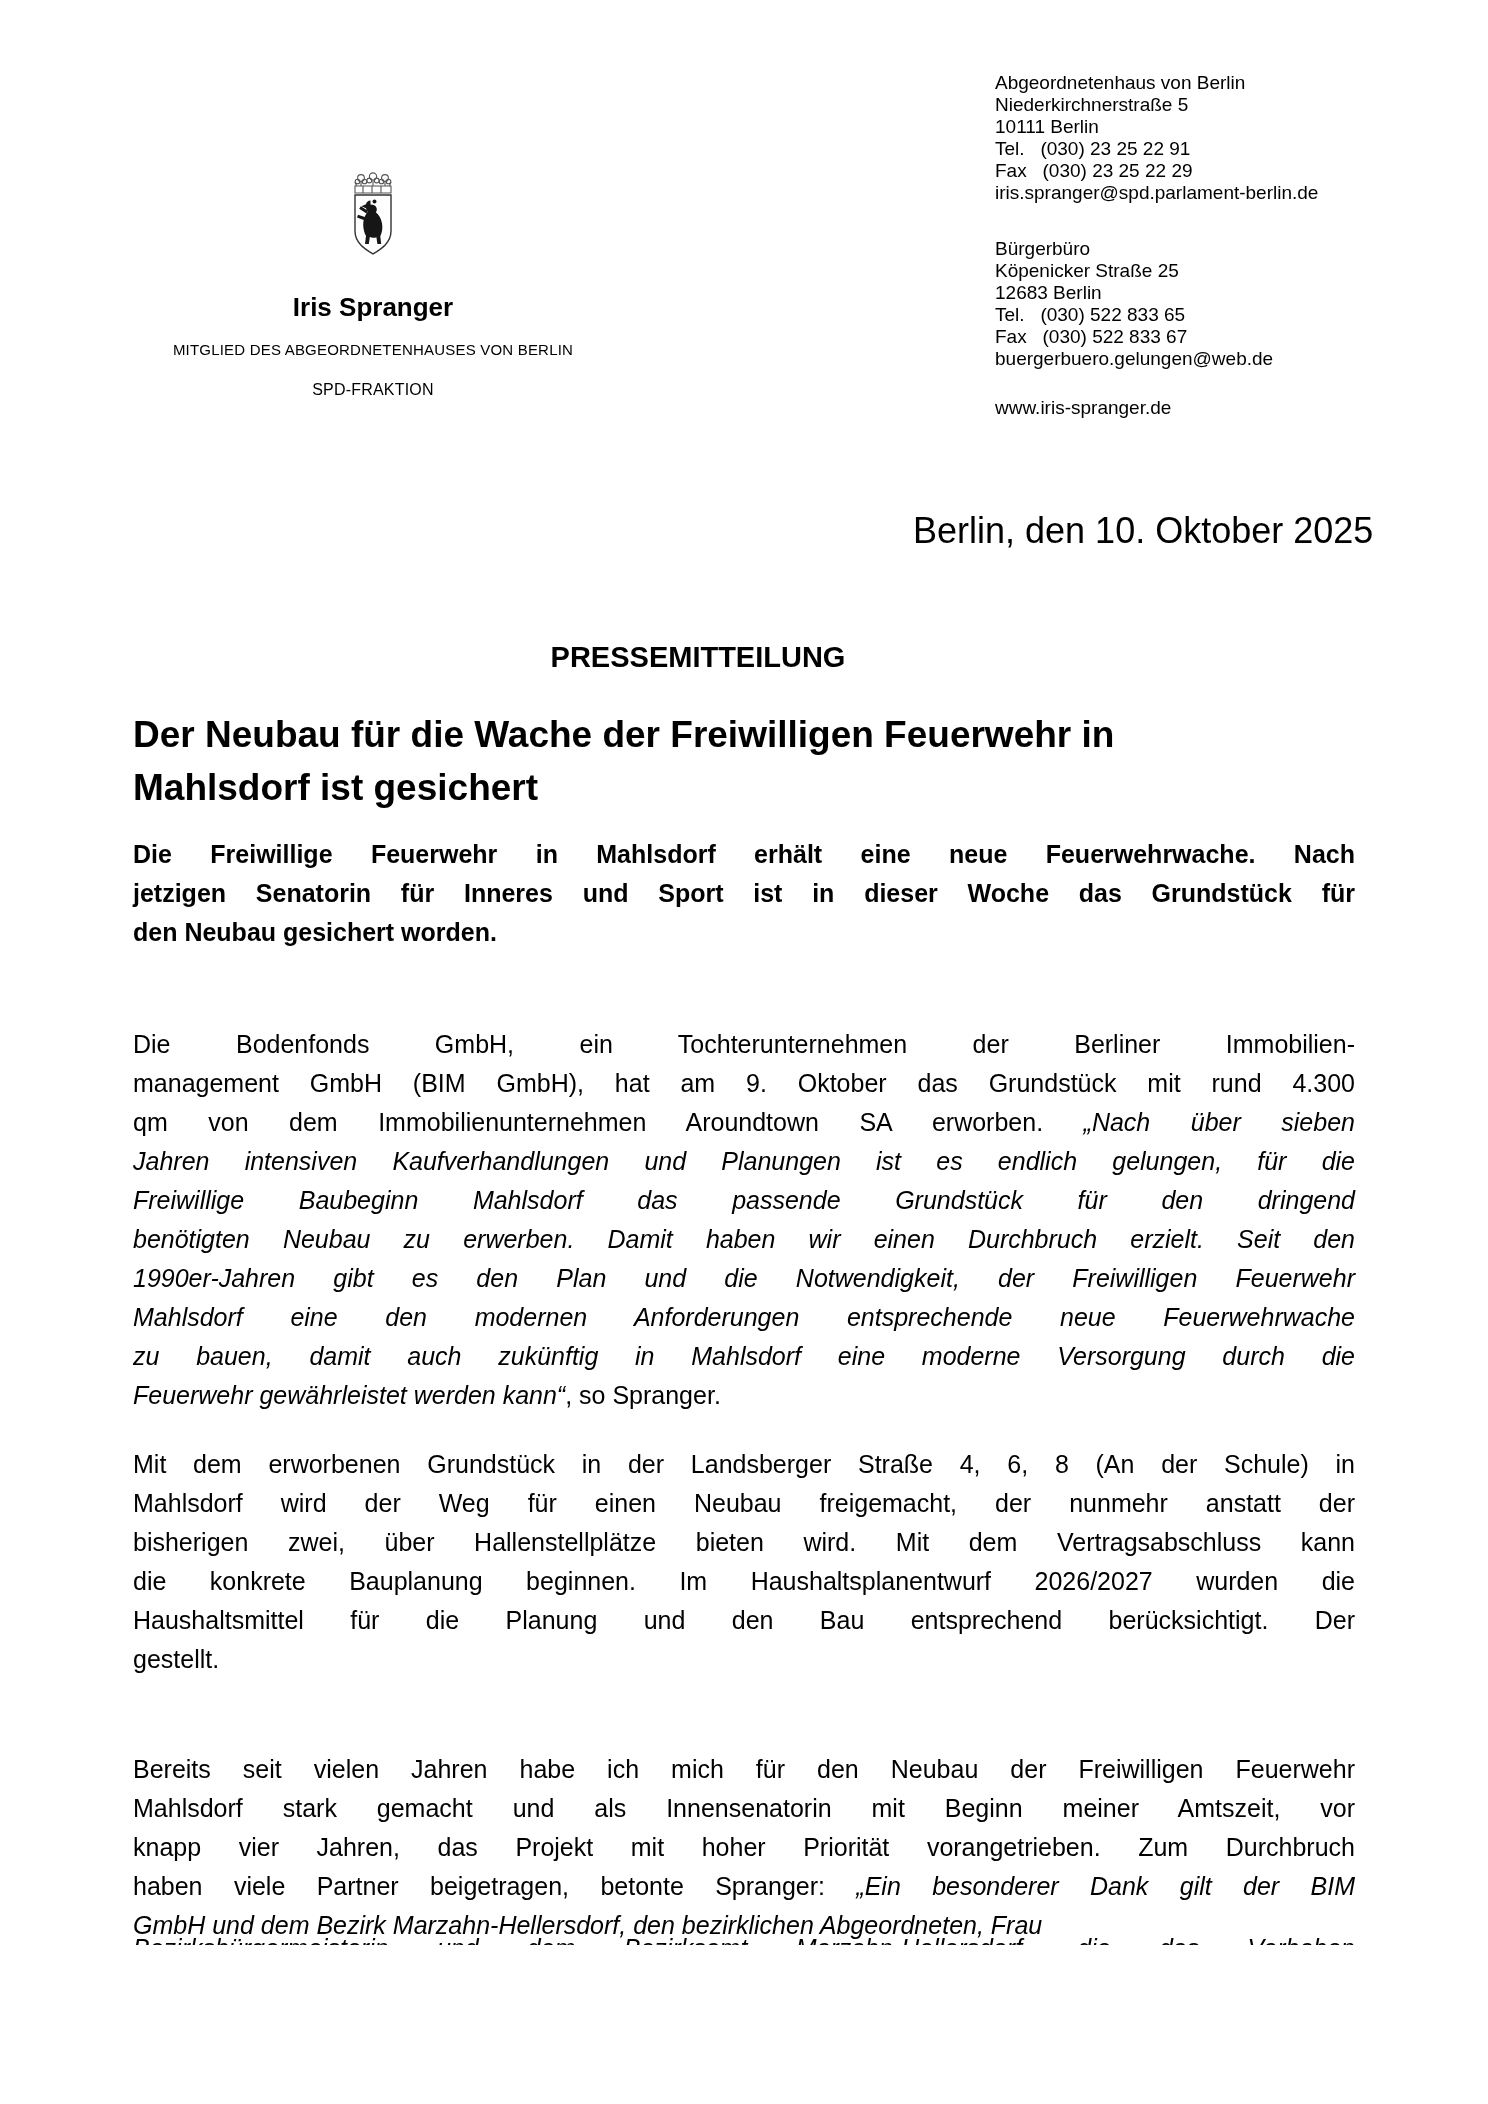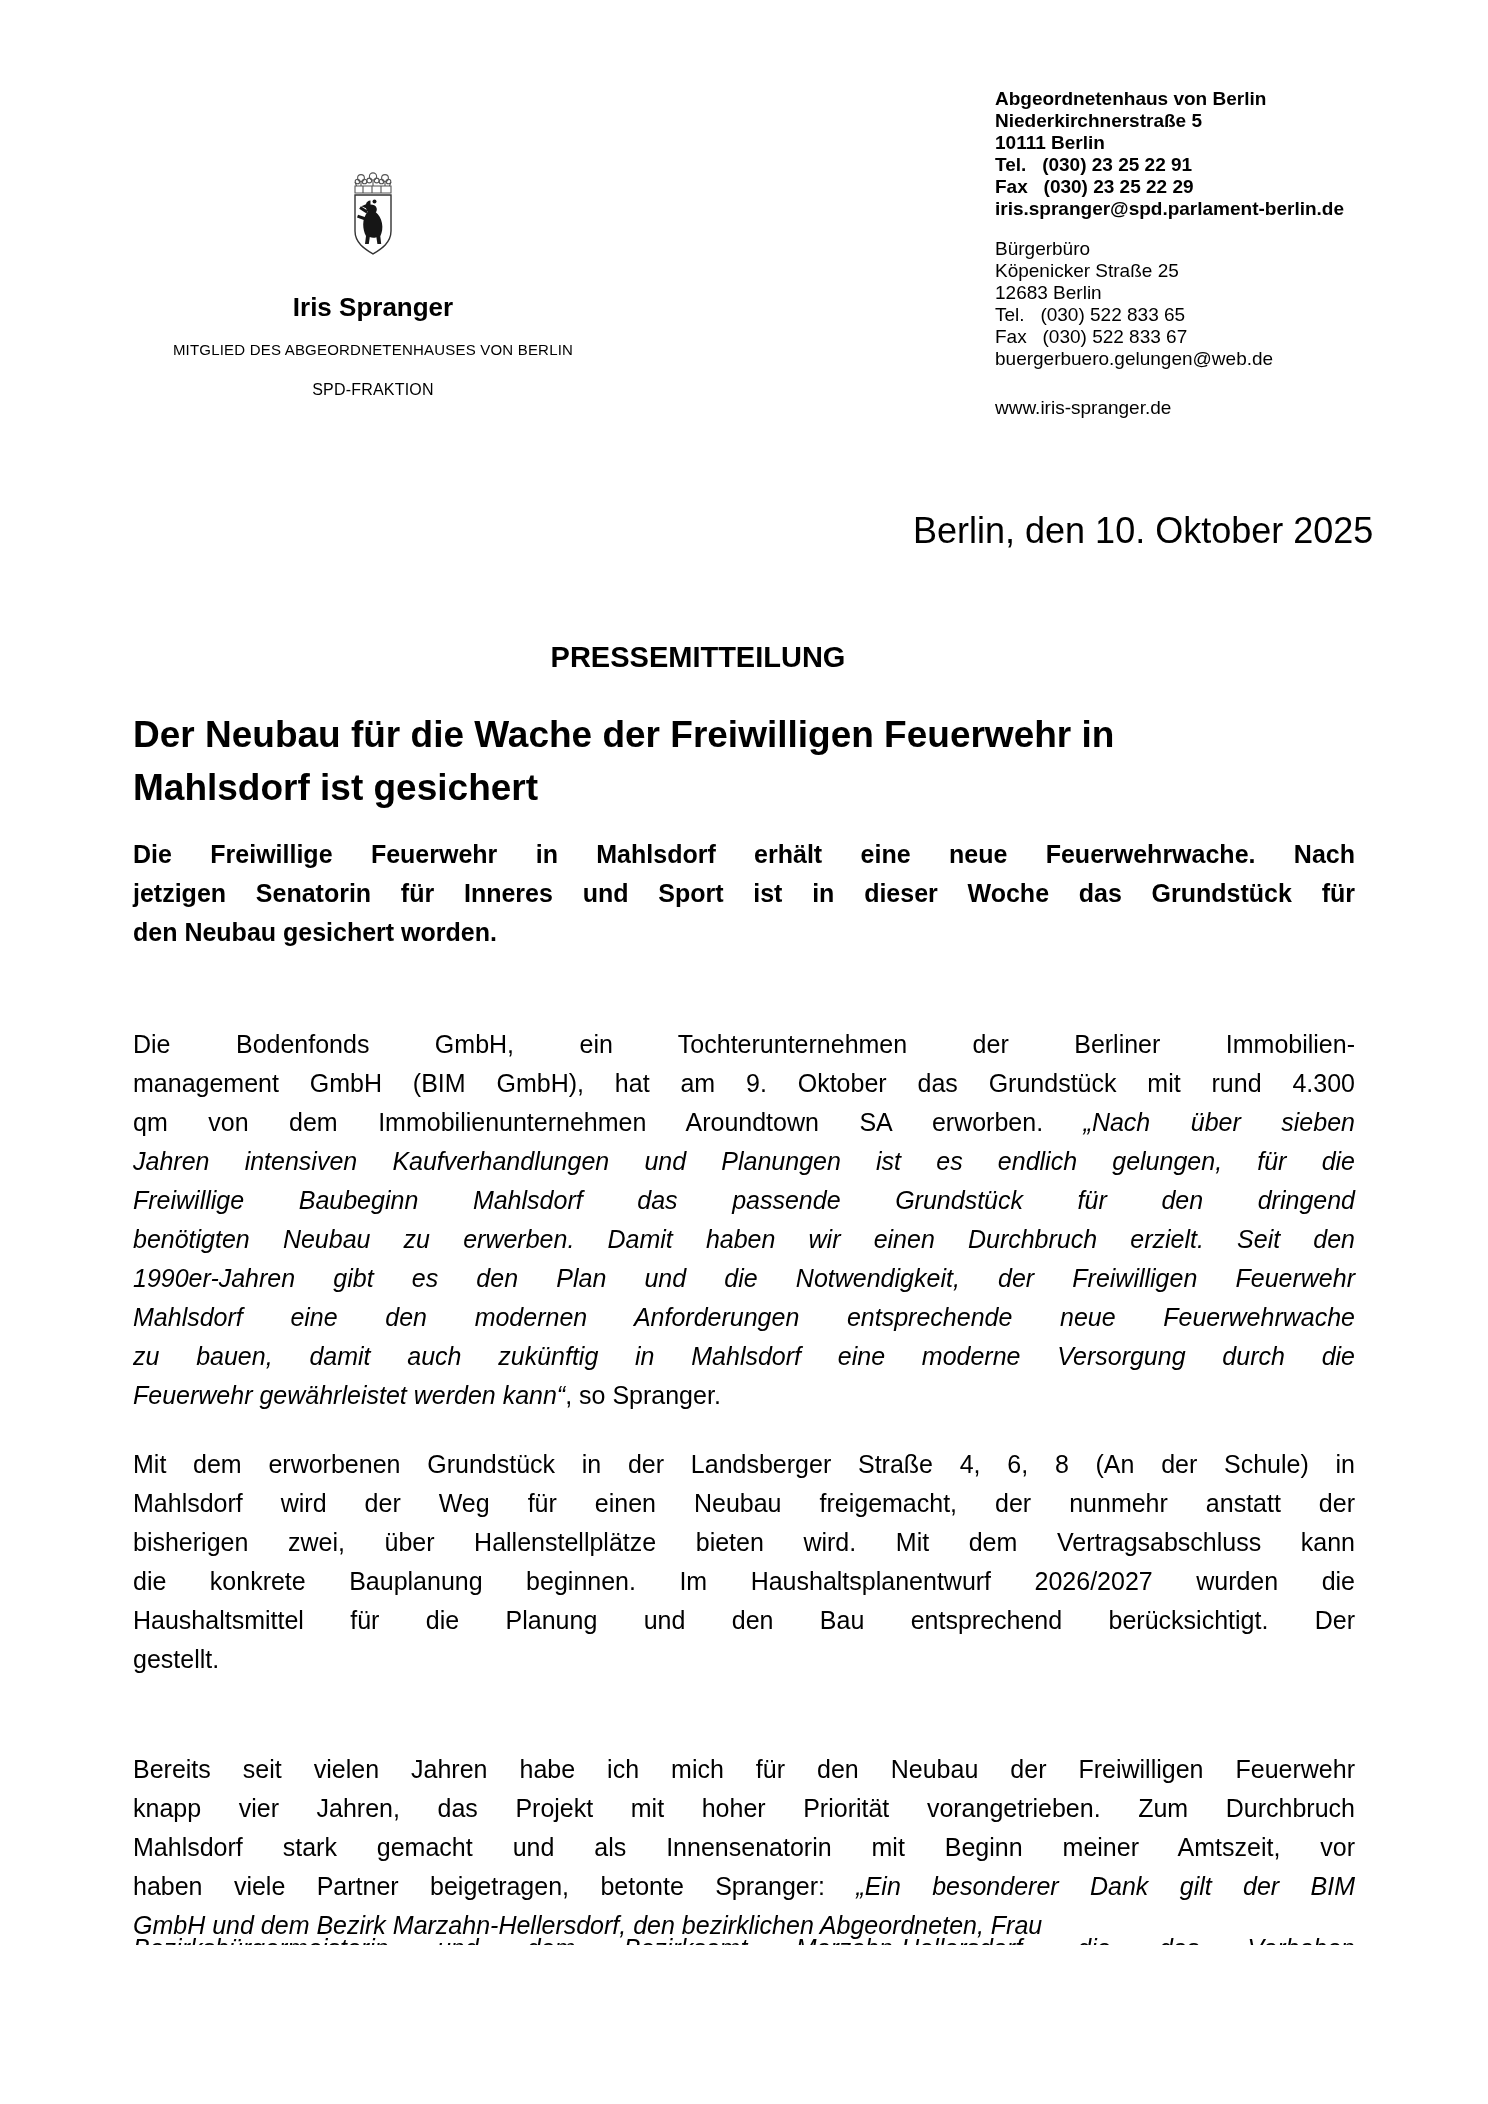--- a/index.html
+++ b/index.html
@@ -18,21 +18,21 @@
   .sender-name { left: 113px; top: 292px; width: 520px; text-align: center;
                  font-size: 26px; font-weight: bold; }
   .sender-role { left: 93px; top: 341px; width: 560px; text-align: center;
                  font-size: 15px; letter-spacing: 0.2px; }
   .sender-fraction { left: 113px; top: 381px; width: 520px; text-align: center;
                  font-size: 16px; letter-spacing: 0.2px; }
 
   
   .contact { left: 995px; width: 475px; font-size: 19px; line-height: 22px; }
   .contact div { white-space: pre; }
-  .contact-parliament { top: 88px; font-weight: bold; }
+  .contact-parliament { top: 72px; }
   .contact-buero { top: 238px; }
   .website-line { left: 995px; top: 397px; font-size: 19px; white-space: pre; }
 
   
   .dateline { left: 913px; top: 510px; font-size: 36px; }
   .kicker { left: 133px; top: 641px; width: 1130px; text-align: center;
             font-size: 29px; font-weight: bold; }
   .headline { left: 133px; top: 708px; width: 1222px;
               font-size: 37px; font-weight: bold; line-height: 53px; }
 
@@ -143,21 +143,21 @@
   <div class="abs para justified p-3">
       <div class="tline"><span>Mit dem erworbenen Grundstück in der Landsberger Straße 4, 6, 8 (An der Schule) in</span></div>
       <div class="tline"><span>Mahlsdorf wird der Weg für einen Neubau freigemacht, der nunmehr anstatt der</span></div>
       <div class="tline"><span>bisherigen zwei, über Hallenstellplätze bieten wird. Mit dem Vertragsabschluss kann</span></div>
       <div class="tline"><span>die konkrete Bauplanung beginnen. Im Haushaltsplanentwurf 2026/2027 wurden die</span></div>
       <div class="tline"><span>Haushaltsmittel für die Planung und den Bau entsprechend berücksichtigt. Der</span></div>
       <div class="tline last"><span>gestellt.</span></div>
     </div>
   <div class="abs para justified p-4">
       <div class="tline"><span>Bereits seit vielen Jahren habe ich mich für den Neubau der Freiwilligen Feuerwehr</span></div>
+      <div class="tline"><span>Mahlsdorf stark gemacht und als Innensenatorin mit Beginn meiner Amtszeit, vor</span></div>
       <div class="tline"><span>knapp vier Jahren, das Projekt mit hoher Priorität vorangetrieben. Zum Durchbruch</span></div>
-      <div class="tline"><span>Mahlsdorf stark gemacht und als Innensenatorin mit Beginn meiner Amtszeit, vor</span></div>
       <div class="tline"><span>haben viele Partner beigetragen, betonte Spranger: </span><span class="it">„Ein besonderer Dank gilt der BIM</span></div>
       <div class="tline last"><span class="it">GmbH und dem Bezirk Marzahn-Hellersdorf, den bezirklichen Abgeordneten, Frau</span></div>
     </div>
 
   <div class="abs clipped-line">Bezirksbürgermeisterin und dem Bezirksamt Marzahn-Hellersdorf, die das Vorhaben</div>
 
 </div>
 
 </body></html>

